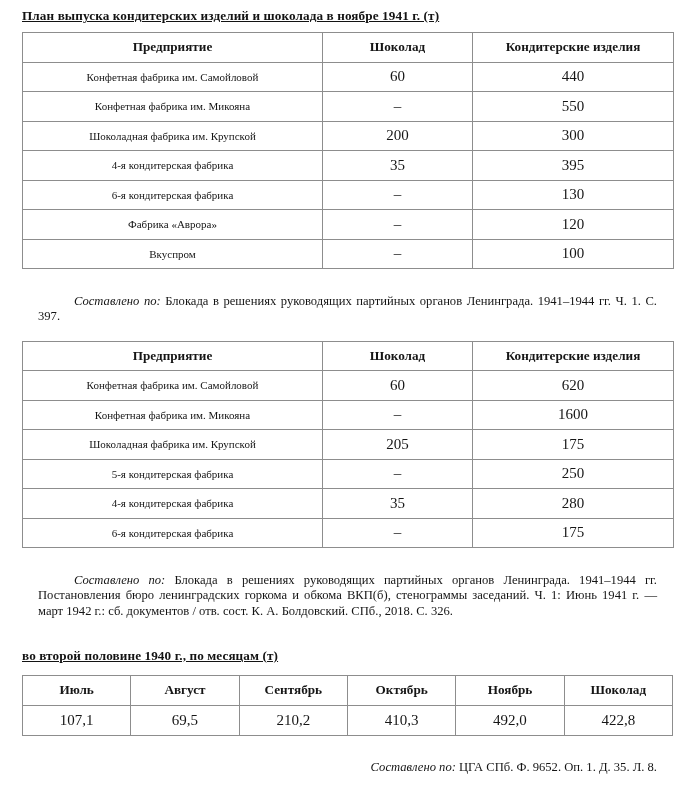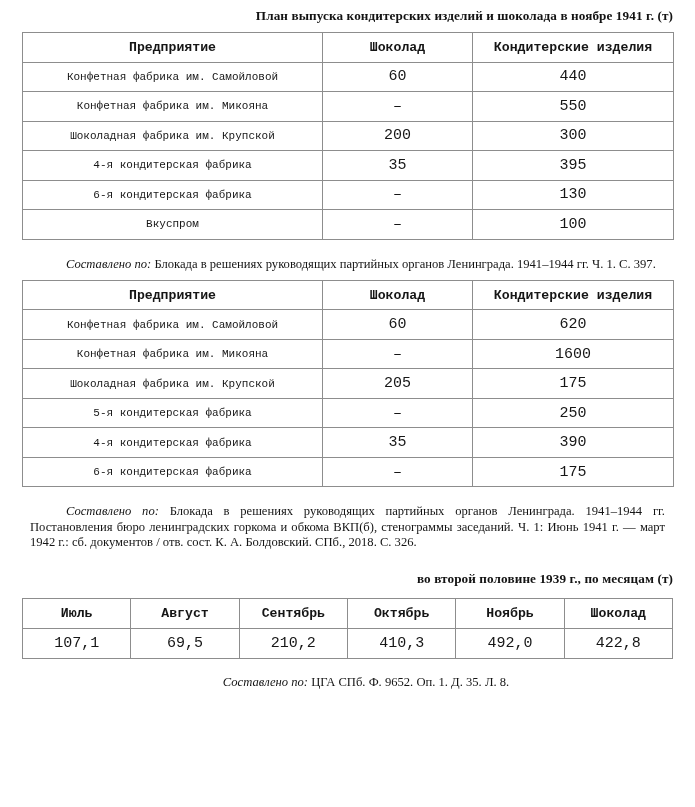--- a/index.html
+++ b/index.html
@@ -22,37 +22,37 @@
     padding: 0 22px;
     position: relative;
   }
 
   
   .table-title {
     font-family: "Liberation Serif", "DejaVu Serif", serif;
     font-weight: bold;
     font-size: 13.2px;
     line-height: 16px;
-    text-align: right;
+    text-align: left;
     letter-spacing: 0.1px;
     color: #131313;
+    text-decoration: underline;
   }
   .title-top   { padding-top: 8px; padding-bottom: 8px; }
   .title-mid   { padding-top: 9px; padding-bottom: 9px; }
   .title-bottom{ padding-top: 13px; padding-bottom: 11px; }
   .title-bottom .tline { display: block; }
 
   
   table.doc-table {
     width: 651px;
     border-collapse: collapse;
     table-layout: fixed;
     margin: 0;
     background: #fff;
-    font-family: Liberation Mono, monospace;
   }
   table.doc-table td, table.doc-table th {
     border: 1px solid #8d8d8d;
     text-align: center;
     vertical-align: middle;
     font-size: 15px;
     color: #161616;
     padding: 0 4px;
     font-weight: normal;
   }
@@ -73,27 +73,27 @@
 
   .dash { font-size: 13px; }
 
   
   .source-note {
     font-size: 12.6px;
     line-height: 15.3px;
     text-align: justify;
     text-justify: inter-word;
     color: #151515;
-    margin: 8px;
+    margin: 16px;
     padding: 0;
     hyphens: none;
   }
   .note-1 { padding-top: 9px; }
   .note-2 { padding-top: 9px; }
-  .note-3 { padding-top: 8px; text-align: center; padding-left: 37px; }
+  .note-3 { padding-top: 8px; text-align: right; padding-left: 37px; }
   .source-note .indent { display: inline-block; width: 36px; }
   .src-label {
     font-style: italic;
   }
   .note-3 .src-label { font-style: italic; }
 </style>
 </head>
 <body>
 
 <div class="page">
@@ -133,20 +133,25 @@
         <td class="cell-name">4-я кондитерская фабрика</td>
         <td>35</td>
         <td>395</td>
       </tr>
       <tr>
         <td class="cell-name">6-я кондитерская фабрика</td>
         <td class="dash">–</td>
         <td>130</td>
       </tr>
       <tr>
+        <td class="cell-name">Фабрика «Аврора»</td>
+        <td class="dash">–</td>
+        <td>120</td>
+      </tr>
+      <tr>
         <td class="cell-name">Вкуспром</td>
         <td class="dash">–</td>
         <td>100</td>
       </tr>
     </tbody>
   </table>
 
   <p class="source-note note-1"><span class="indent"></span><span class="src-label">Составлено по:</span><span> Блокада в решениях руководящих партийных органов Ленинграда. 1941–1944 гг. Ч. 1. С. 397.</span></p>
 
 
@@ -180,34 +185,34 @@
         <td>175</td>
       </tr>
       <tr>
         <td class="cell-name">5-я кондитерская фабрика</td>
         <td class="dash">–</td>
         <td>250</td>
       </tr>
       <tr>
         <td class="cell-name">4-я кондитерская фабрика</td>
         <td>35</td>
-        <td>390</td>
+        <td>280</td>
       </tr>
       <tr>
         <td class="cell-name">6-я кондитерская фабрика</td>
         <td class="dash">–</td>
         <td>175</td>
       </tr>
     </tbody>
   </table>
 
   <p class="source-note note-2"><span class="indent"></span><span class="src-label">Составлено по:</span><span> Блокада в решениях руководящих партийных органов Ленинграда. 1941–1944 гг. Постановления бюро ленинградских горкома и обкома ВКП(б), стенограммы заседаний. Ч. 1: Июнь 1941 г. — март 1942 г.: сб. документов / отв. сост. К. А. Болдовский. СПб., 2018. С. 326.</span></p>
 
   <div class="table-title title-bottom">
-    <span class="tline">во второй половине 1939 г., по месяцам (т)</span>
+    <span class="tline">во второй половине 1940 г., по месяцам (т)</span>
   </div>
 
   <table class="doc-table t-months">
     <colgroup>
       <col>
         <col>
         <col>
         <col>
         <col>
         <col>

